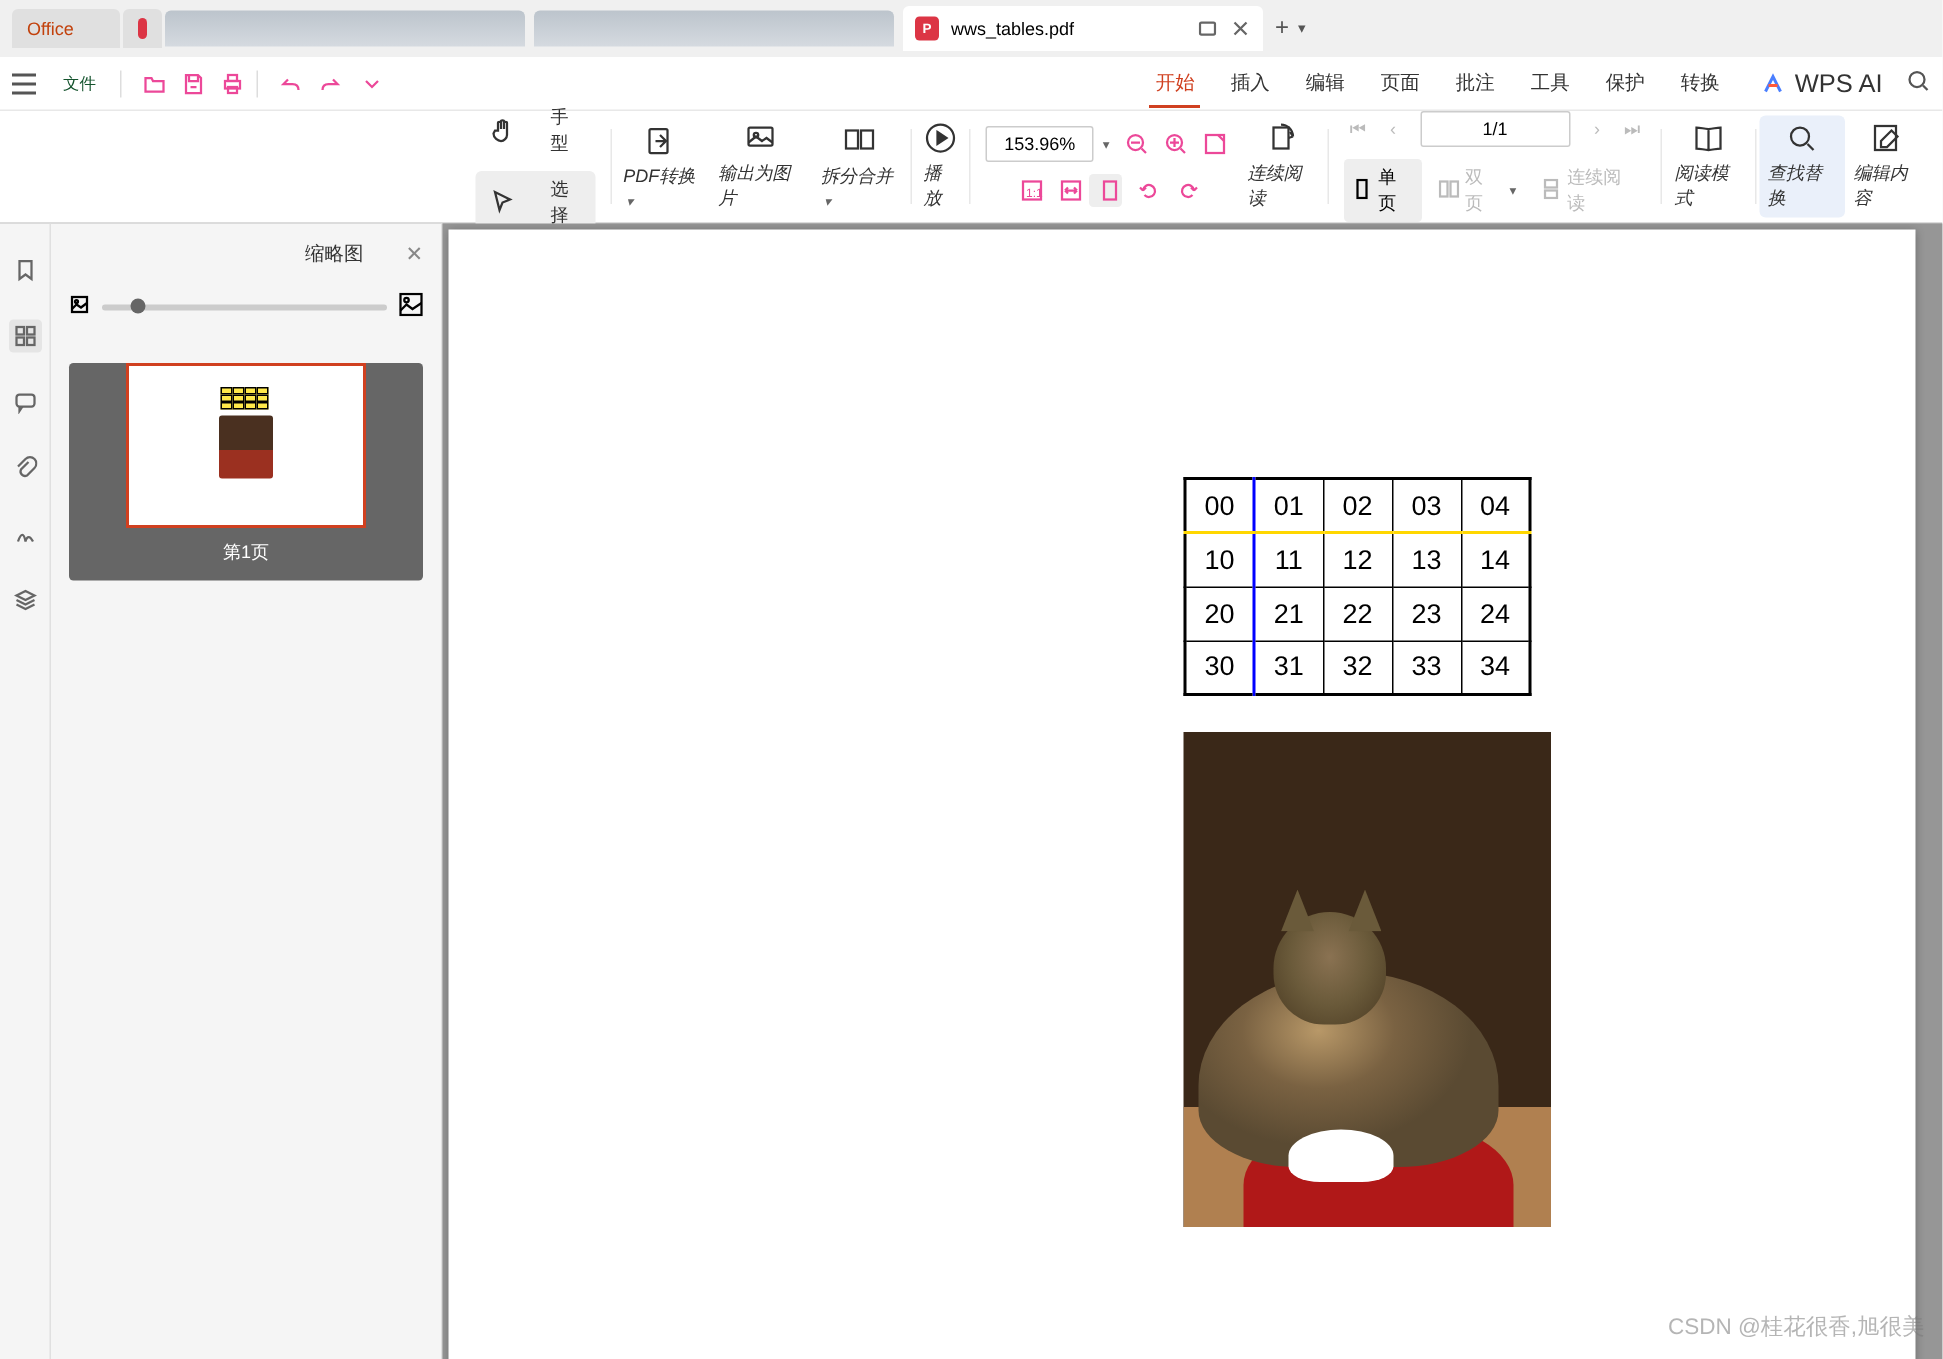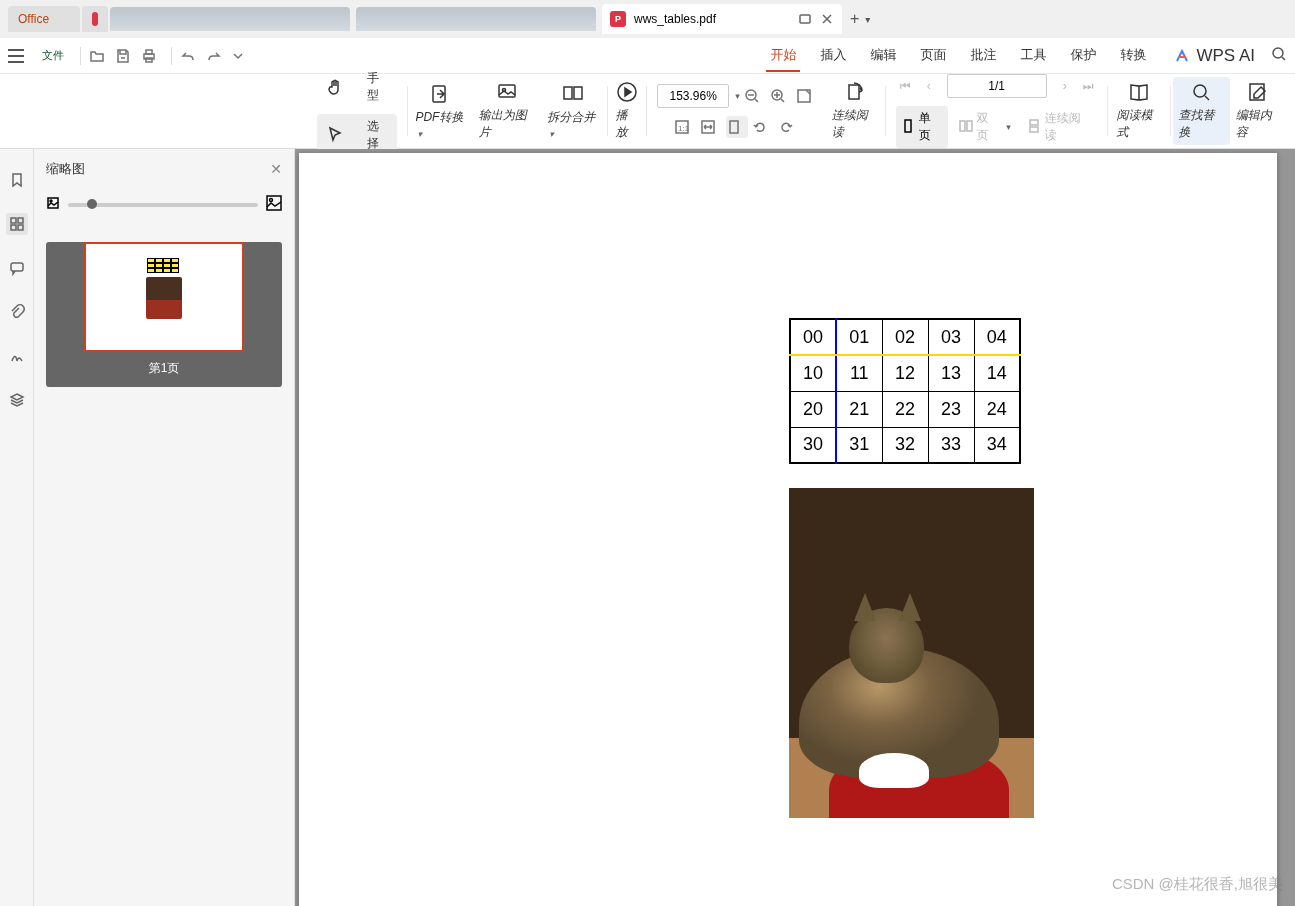--- a/index.html
+++ b/index.html
@@ -17,21 +17,21 @@
 .tab-close-icon, .tab-screen-icon { width: 14px; height: 14px; display: flex; align-items: center; justify-content: center; color: #666; cursor: pointer; }
 .newtab { margin-left: 8px; font-size: 16px; color: #555; cursor: pointer; }
 .newtab-arrow { margin-left: 6px; color: #555; font-size: 10px; }
 
 
 .menubar { height: 36px; background: #fff; border-bottom: 1px solid #e8e8e8; display: flex; align-items: center; padding: 0 8px; gap: 4px; }
 .hamburger { width: 16px; height: 14px; display: flex; flex-direction: column; justify-content: space-between; cursor: pointer; margin-right: 6px; }
 .hamburger span { height: 2px; background: #555; }
 .menu-item { padding: 4px 8px; color: #14532d; cursor: pointer; font-size: 11px; }
 .menu-sep { width: 1px; height: 18px; background: #ddd; margin: 0 4px; }
-.icon-btn { width: 22px; height: 22px; display: flex; align-items: center; justify-content: flex-start; color: #737373; cursor: pointer; }
+.icon-btn { width: 22px; height: 22px; display: flex; align-items: center; justify-content: flex-end; color: #ec4899; cursor: pointer; }
 .menu-tabs { display: flex; gap: 16px; margin-left: auto; }
 .menu-tab { padding: 6px 4px; font-size: 13px; color: #333; cursor: pointer; border-bottom: 2px solid transparent; }
 .menu-tab.active { color: #d04020; border-bottom-color: #d04020; }
 .wps-ai { margin-left: 20px; display: flex; align-items: center; gap: 6px; font-size: 17px; color: #333; }
 .wps-ai-icon { width: 16px; height: 16px; }
 .search-icon-top { margin-left: 12px; color: #555; cursor: pointer; }
 
 
 .ribbon { height: 75px; background: #fff; border-bottom: 1px solid #dcdcdc; display: flex; align-items: center; padding: 0 8px; }
 .ribbon-group { display: flex; flex-direction: column; align-items: center; gap: 4px; padding: 0 8px; }
@@ -54,21 +54,21 @@
 
 .body-area { display: flex; height: calc(906px - 38px - 36px - 75px); background: #969696; }
 
 
 .left-rail { width: 34px; background: #f5f5f5; border-right: 1px solid #e0e0e0; display: flex; flex-direction: column; align-items: center; padding-top: 20px; gap: 22px; }
 .rail-item { width: 22px; height: 22px; display: flex; align-items: center; justify-content: center; color: #666; cursor: pointer; border-radius: 3px; }
 .rail-item.active { background: #e5e5e5; }
 
 
 .thumb-panel { width: 261px; background: #f5f5f5; border-right: 1px solid #e0e0e0; display: flex; flex-direction: column; }
-.thumb-header { height: 40px; display: flex; align-items: center; justify-content: space-between; padding: 0 12px; font-size: 13px; color: #333; }
+.thumb-header { height: 40px; display: flex; align-items: center; justify-content: flex-end; padding: 0 12px; font-size: 13px; color: #333; gap: 28px; }
 .close-panel { color: #888; cursor: pointer; font-size: 14px; }
 .thumb-slider-row { display: flex; align-items: center; padding: 6px 12px; gap: 8px; }
 .slider { flex: 1; height: 4px; background: #ccc; border-radius: 2px; position: relative; }
 .slider-thumb { position: absolute; left: 10%; top: -4px; width: 10px; height: 10px; background: #666; border-radius: 50%; }
 .thumb-list { padding: 12px; }
 .thumb-card { background: #666; padding: 0 0 10px 0; border-radius: 3px; }
 .thumb-page { width: 160px; height: 110px; margin: 10px auto 0; background: #fff; border: 2px solid #d04020; position: relative; padding: 14px; }
 .thumb-mini-table { width: 34px; margin: 0 auto 4px; }
 .thumb-mini-table .row { display: flex; }
 .thumb-mini-table .cell { width: 8px; height: 5px; border: 0.5px solid #000; background: #ffe94a; }

